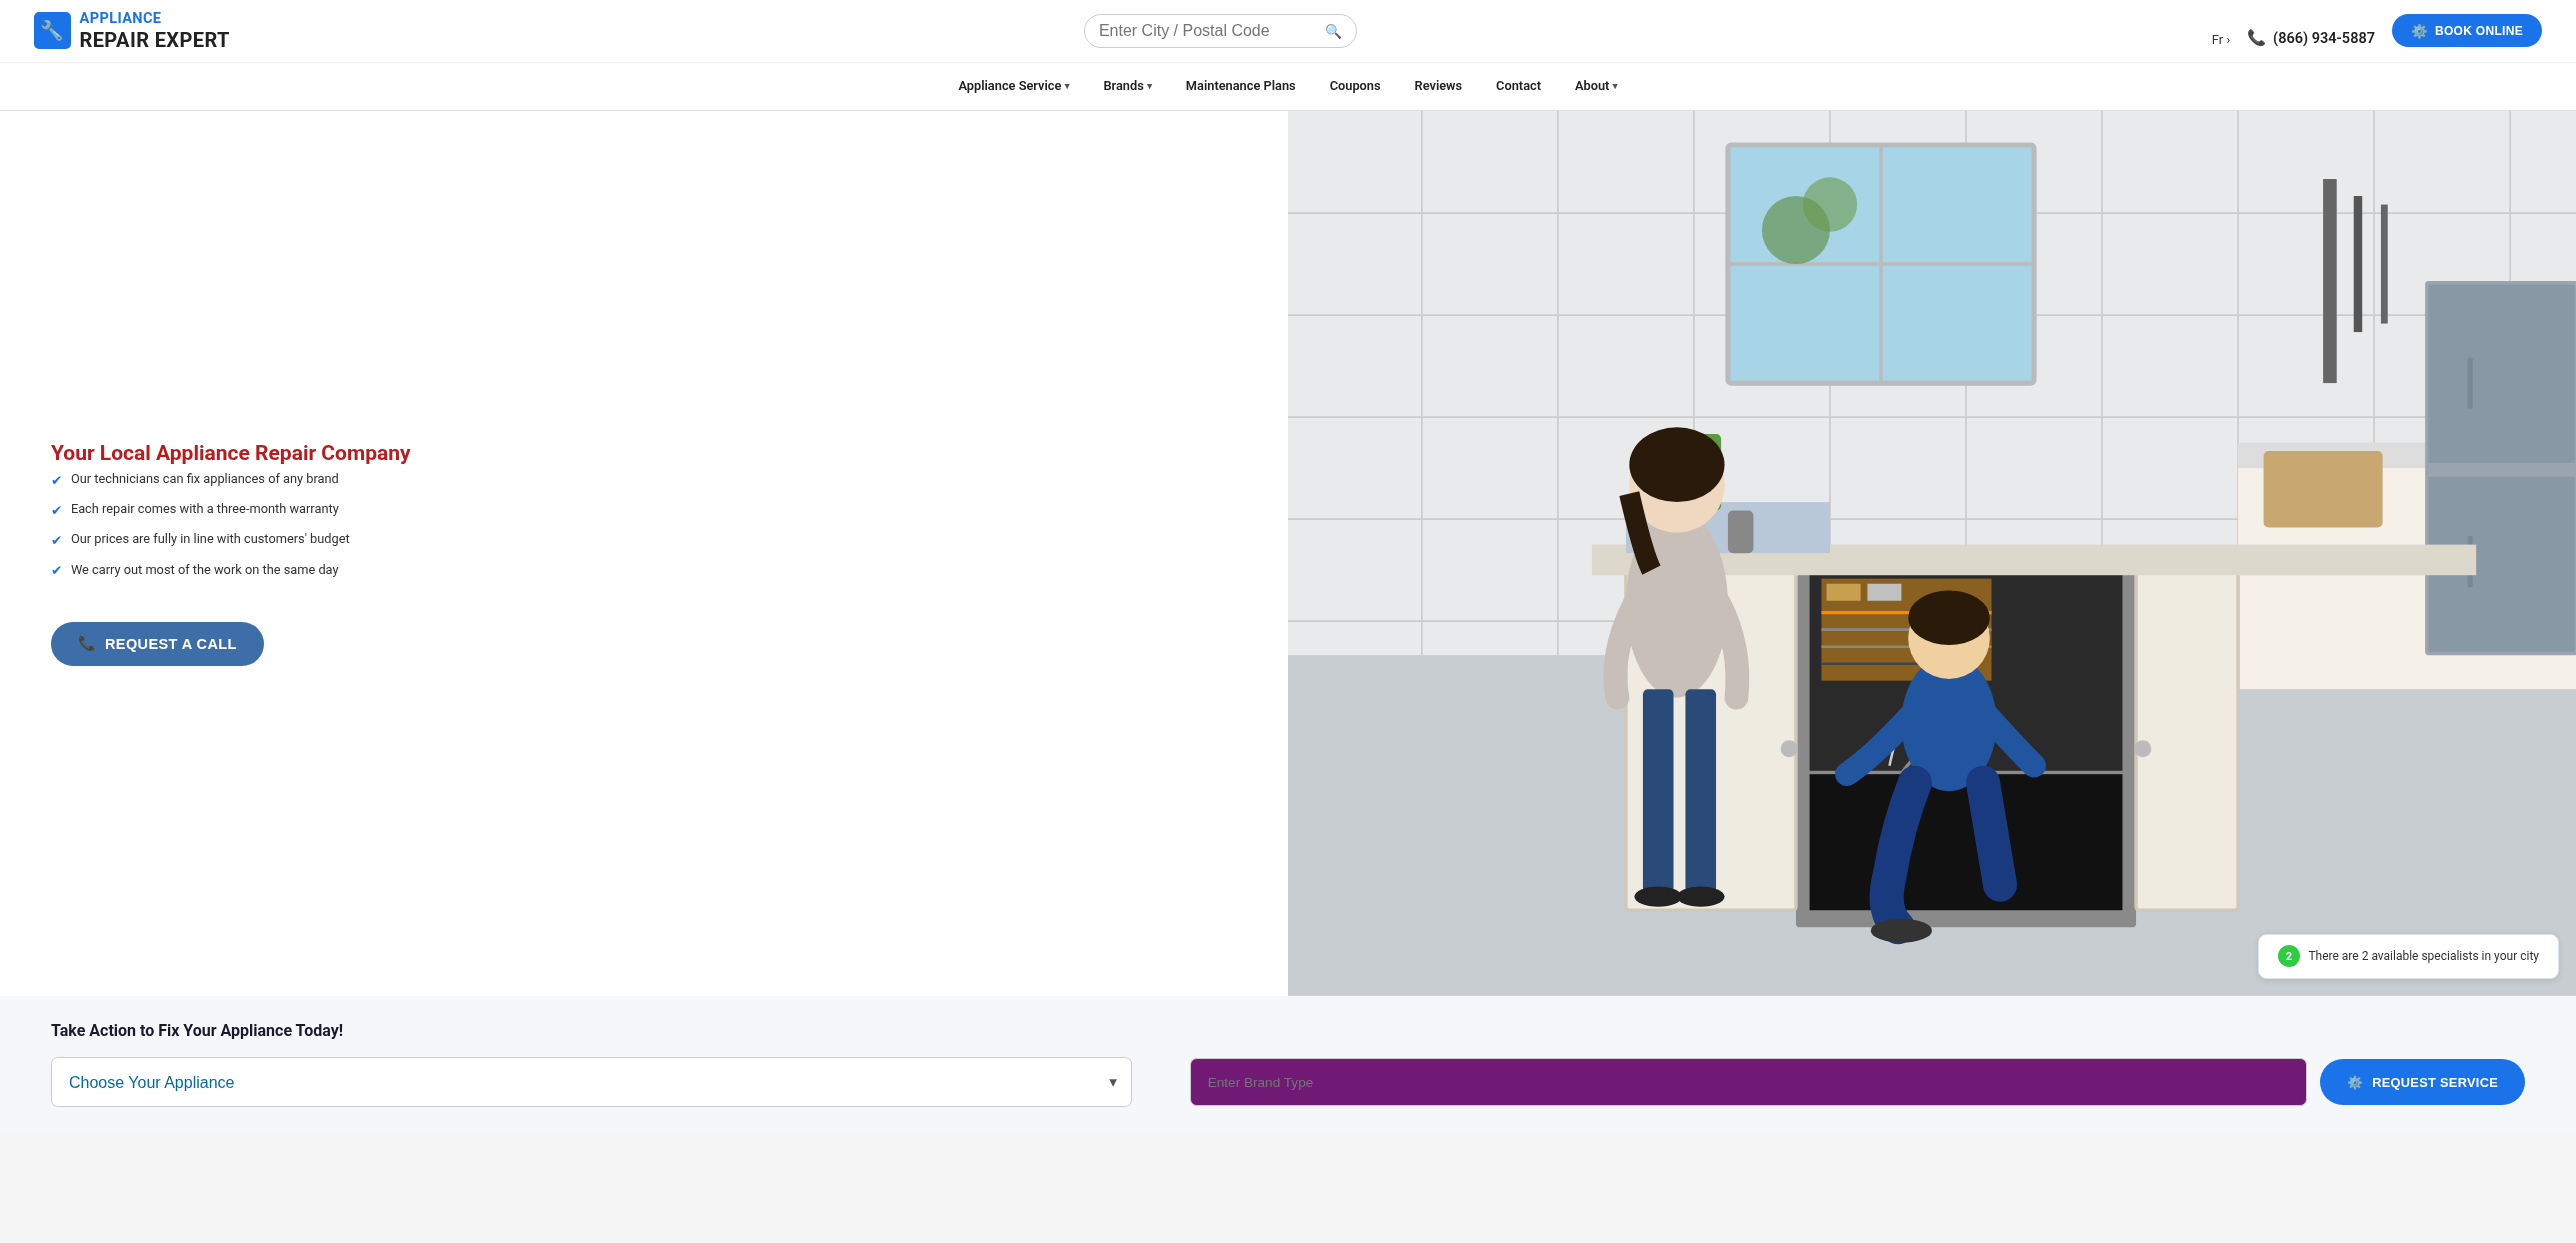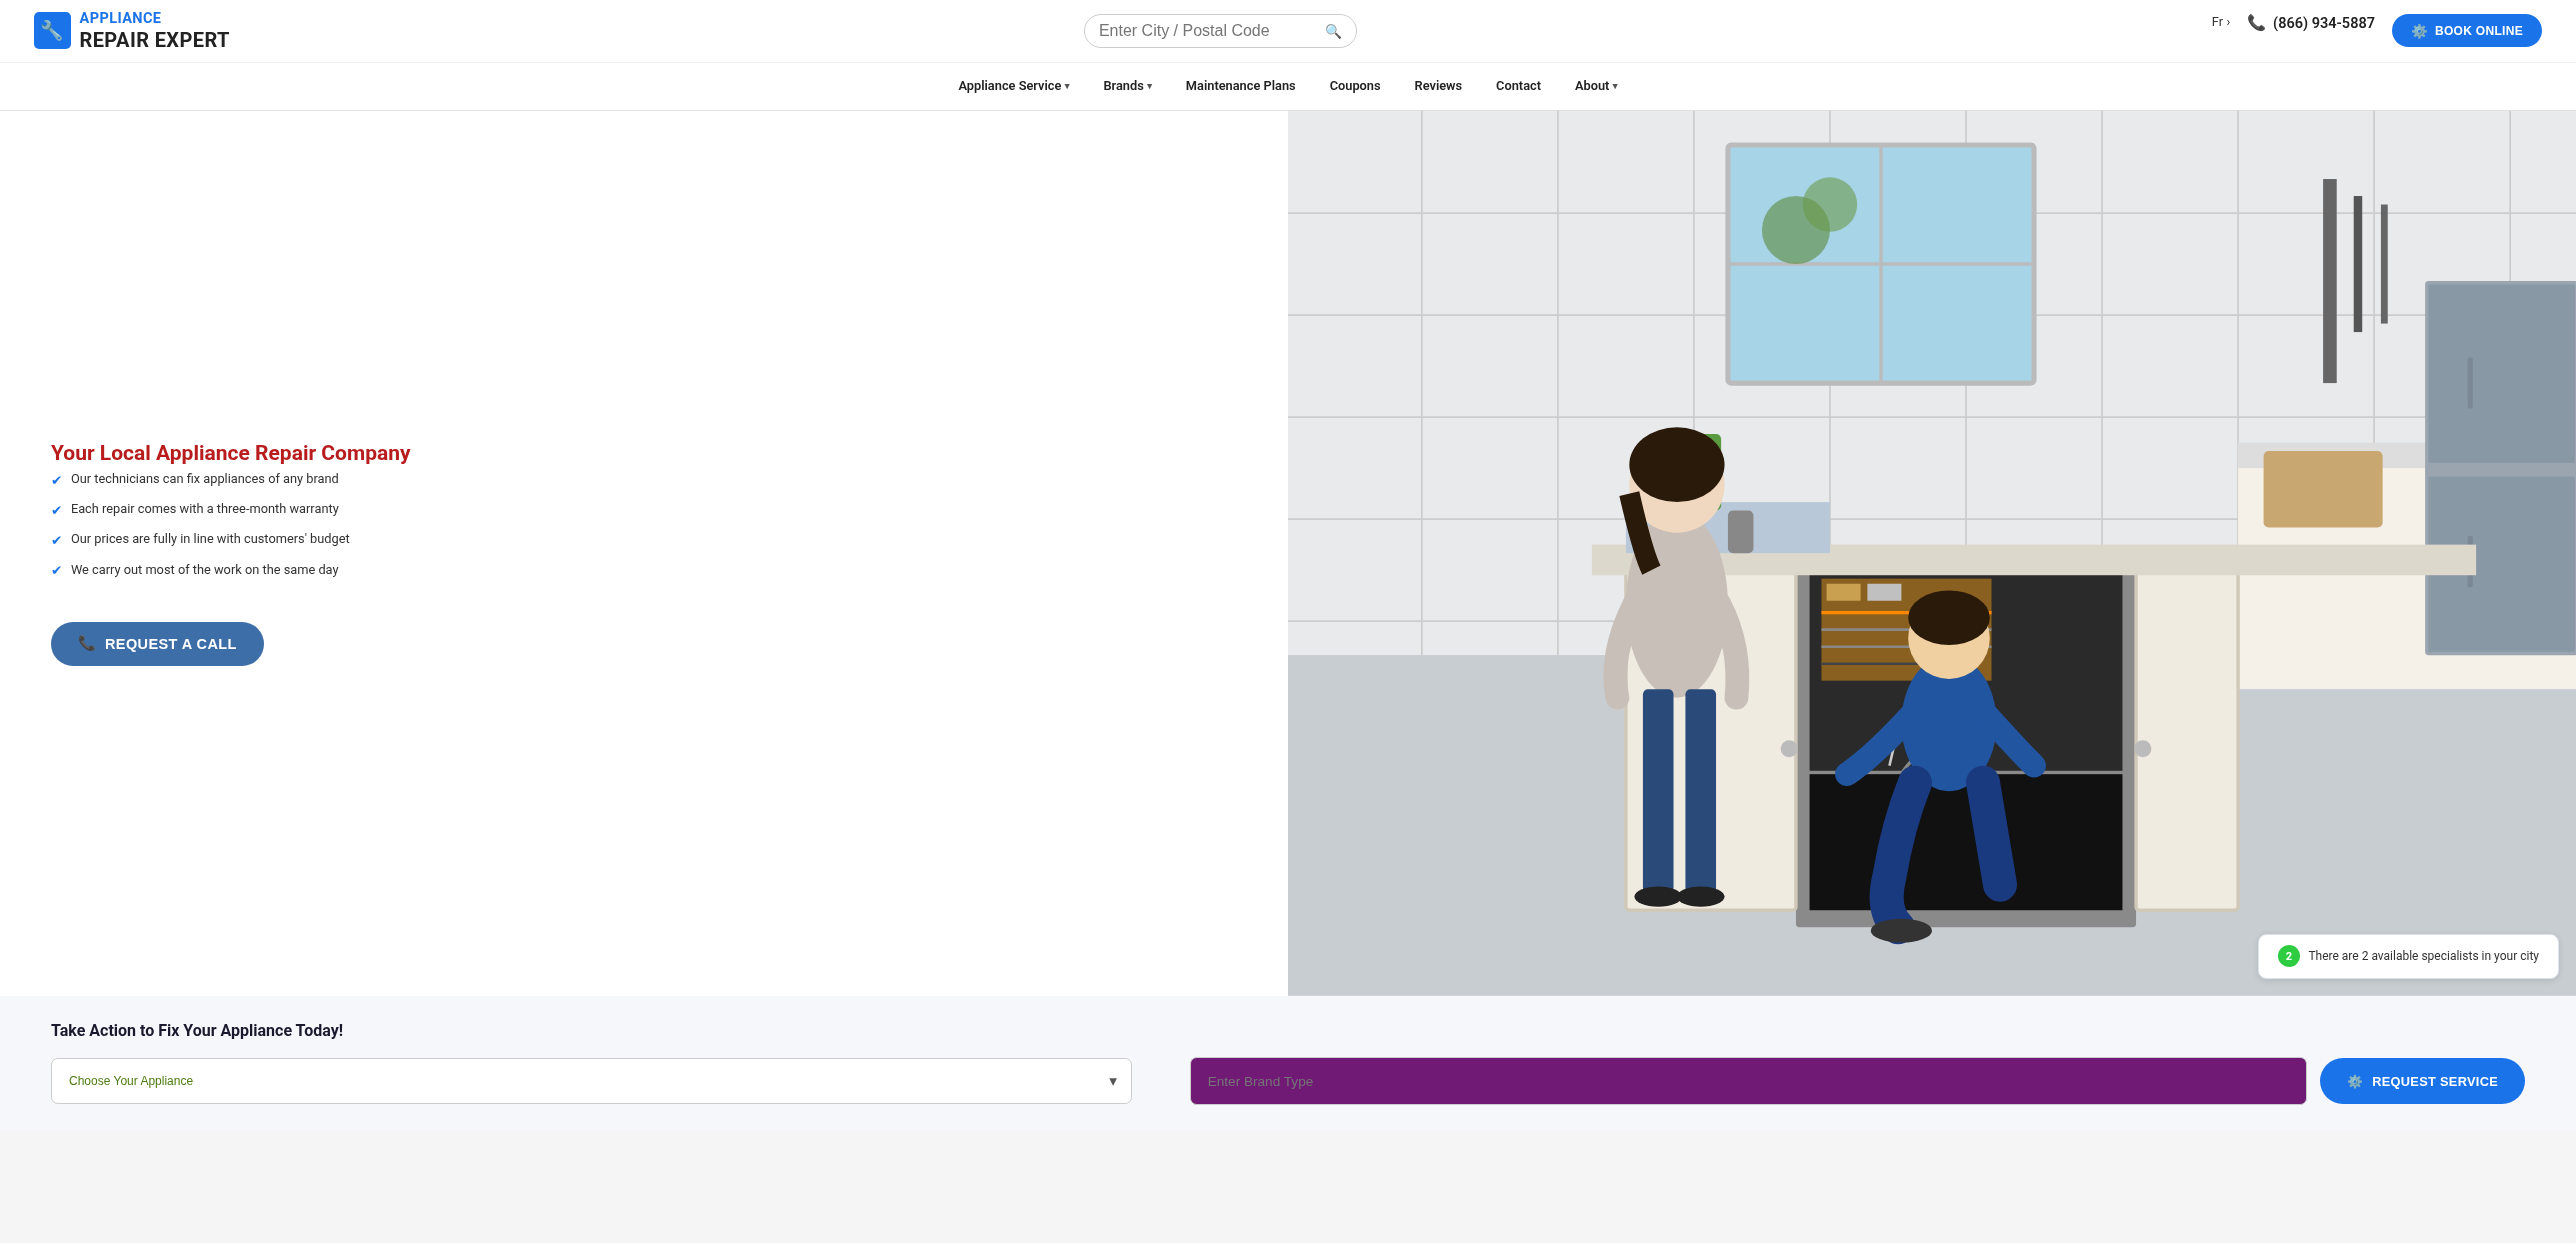--- a/index.html
+++ b/index.html
@@ -70,21 +70,21 @@
       width: 100%;
       background: transparent;
     }
     .search-bar .search-icon-svg {
       color: #888;
       font-size: 13.6px;
       margin-left: 6.8px;
     }
     .header-right {
       display: flex;
-      align-items: flex-start;
+      align-items: flex-end;
       gap: 17px;
     }
     .lang-switcher {
       font-size: 12.8px;
       color: #333;
       cursor: pointer;
       display: flex;
       align-items: center;
       gap: 3.4px;
     }
@@ -231,22 +231,22 @@
     }
     .cta-select-wrap {
       position: relative;
       flex: 1;
     }
     .cta-select {
       width: 100%;
       border: 1.3px solid #ccc;
       border-radius: 6.8px;
       padding: 15.3px 17px;
-      font-size: 12px;
-      color: #4d7c0f;
+      font-size: 16px;
+      color: #0369a1;
       background: #fff;
       appearance: none;
       cursor: pointer;
       outline: none;
     }
     .cta-select-chevron {
       position: absolute;
       right: 15.3px;
       top: 50%;
       transform: translateY(-50%);

